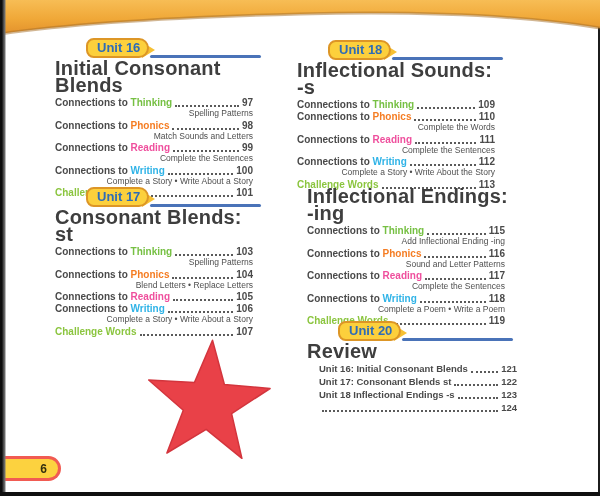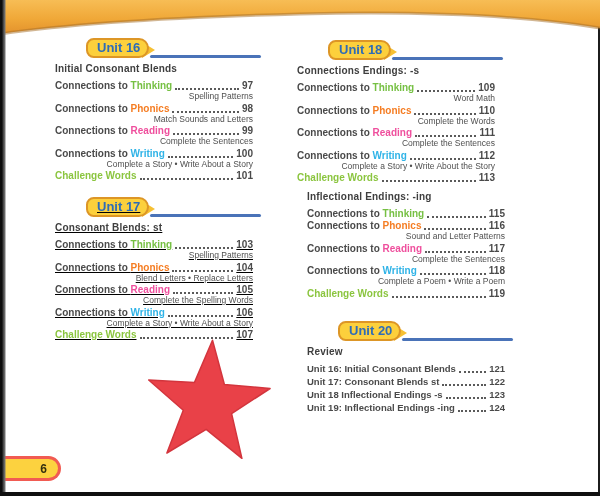--- a/index.html
+++ b/index.html
@@ -17,36 +17,36 @@
   .band { position:absolute; top:0; left:0; z-index:3; }
   
   .unit { position:absolute; width:206px; }
   .hdr  { display:flex; align-items:flex-end; height:18px; position:relative; margin-bottom:2px;margin-left:31px; }
   .pill { position:relative; z-index:2; background:#fcd03c; border:2px solid #dd9626;
           border-radius:10px 13px 13px 10px; color:#2e6cb7; font-weight:bold;
           font-size:13px; line-height:15px; padding:0 7px 1px 9px; white-space:nowrap; }
   .tip  { width:0; height:0; border-top:8px solid transparent; border-bottom:8px solid transparent;
           border-left:13px solid #f6c033; margin-left:-7px; z-index:1; }
   .rule { flex:1; height:3px; background:#4a73b8; margin-left:-5px; border-radius:2px; }
-  .title { font-size:10px; font-weight:bold; color:#3e3e3e; line-height:17px;
+  .title { font-size:20px; font-weight:bold; color:#3e3e3e; line-height:17px;
            letter-spacing:0.2px; margin:0 0 3px 0; }
   .entry { width:198px; margin-bottom:1px; }
   .row  { display:flex; align-items:flex-end; font-size:10px; font-weight:bold;
           color:#4a4a4a; line-height:11px; }
   .lbl  { white-space:nowrap; }
   .dots { flex:1; border-bottom:2px dotted #5a5a5a; margin:0 3px 1px 3px; min-width:8px; }
   .pg   { white-space:nowrap; }
   .sub  { font-size:8.5px; color:#4f4f4f; line-height:9.5px; margin:1px 0 1px 13px;text-align:right; }
   .kw-thinking  { color:#76c043; }
   .kw-phonics   { color:#f57d23; }
   .kw-reading   { color:#ef4f9d;margin-top:8px; }
   .kw-writing   { color:#2fb3e7; }
   .kw-challenge { color:#8bc53f; }
   
-  .u20 .entry { margin-bottom:2px; }
+  .u20 .entry { margin-bottom:2px;margin-left:12px; }
   .u20 .row   { font-size:9.5px; line-height:11px; }
   
   .star { position:absolute; left:136px; top:338px; z-index:1; }
   
   .pagenum { position:absolute; left:3px; top:456px; width:44px; height:19px; z-index:6;
              background:#fcd23f; border:3px solid #f15b52; border-left:none;
              border-radius:0 14px 14px 0; display:flex; align-items:center;
              justify-content:flex-end; padding-right:11px;
              font-weight:bold; font-size:12px; color:#33300f; }
 </style>
@@ -112,21 +112,21 @@
   </div>
   <div class="entry">
     <div class="row">
         <span class="lbl"><span class="kw-challenge">Challenge Words</span></span>
         <span class="dots"></span>
         <span class="pg">101</span>
       </div>
   </div>
 </section>
 
-<section class="unit" style="left:55px; top:199px;text-decoration:underline;">
+<section class="unit" style="left:55px; top:189px;">
   <div class="hdr">
     <span class="pill"><span>Unit 17</span></span>
     <span class="tip"></span>
     <span class="rule"></span>
   </div>
   <h2 class="title">Consonant Blends: st</h2>
   <div class="entry">
     <div class="row">
         <span class="lbl"><span>Connections to </span><span class="kw-thinking">Thinking</span></span>
         <span class="dots"></span>
@@ -141,21 +141,20 @@
         <span class="pg">104</span>
       </div>
     <div class="sub">Blend Letters • Replace Letters</div>
   </div>
   <div class="entry">
     <div class="row">
         <span class="lbl"><span>Connections to </span><span class="kw-reading">Reading</span></span>
         <span class="dots"></span>
         <span class="pg">105</span>
       </div>
-    <div class="sub">Complete the Spelling Words</div>
   </div>
   <div class="entry">
     <div class="row">
         <span class="lbl"><span>Connections to </span><span class="kw-writing">Writing</span></span>
         <span class="dots"></span>
         <span class="pg">106</span>
       </div>
     <div class="sub">Complete a Story • Write About a Story</div>
   </div>
   <div class="entry">
@@ -166,28 +165,27 @@
       </div>
   </div>
 </section>
 
 <section class="unit" style="left:297px; top:42px;">
   <div class="hdr">
     <span class="pill"><span>Unit 18</span></span>
     <span class="tip"></span>
     <span class="rule"></span>
   </div>
-  <h2 class="title">Connections Endings: -s</h2>
+  <h2 class="title">Inflectional Sounds: -s</h2>
   <div class="entry">
     <div class="row">
         <span class="lbl"><span>Connections to </span><span class="kw-thinking">Thinking</span></span>
         <span class="dots"></span>
         <span class="pg">109</span>
       </div>
-    <div class="sub">Word Math</div>
   </div>
   <div class="entry">
     <div class="row">
         <span class="lbl"><span>Connections to </span><span class="kw-phonics">Phonics</span></span>
         <span class="dots"></span>
         <span class="pg">110</span>
       </div>
     <div class="sub">Complete the Words</div>
   </div>
   <div class="entry">
@@ -216,20 +214,21 @@
 </section>
 
 <section class="unit" style="left:307px; top:188px;">
   <h2 class="title">Inflectional Endings: -ing</h2>
   <div class="entry">
     <div class="row">
         <span class="lbl"><span>Connections to </span><span class="kw-thinking">Thinking</span></span>
         <span class="dots"></span>
         <span class="pg">115</span>
       </div>
+    <div class="sub">Add Inflectional Ending -ing</div>
   </div>
   <div class="entry">
     <div class="row">
         <span class="lbl"><span>Connections to </span><span class="kw-phonics">Phonics</span></span>
         <span class="dots"></span>
         <span class="pg">116</span>
       </div>
     <div class="sub">Sound and Letter Patterns</div>
   </div>
   <div class="entry">
@@ -280,21 +279,20 @@
   </div>
   <div class="entry">
     <div class="row">
         <span class="lbl">Unit 18 Inflectional Endings -s</span>
         <span class="dots"></span>
         <span class="pg">123</span>
       </div>
   </div>
   <div class="entry">
     <div class="row">
-        <span class="lbl">Unit 19: Inflectional Endings -ing</span>
         <span class="dots"></span>
         <span class="pg">124</span>
       </div>
   </div>
 </section>
 
 <div class="star">
   <svg width="145" height="122" viewBox="0 0 145 122" aria-hidden="true">
     <polygon points="76.5,2.2 88.4,46.5 134.1,50.5 95.6,75.6 105.9,120.3 70.2,91.4 30.9,115 47.3,72.2 12.7,42 58.5,44.4" fill="#e94148" stroke="#d3353d" stroke-width="1.5" stroke-linejoin="round"></polygon>
   </svg>

